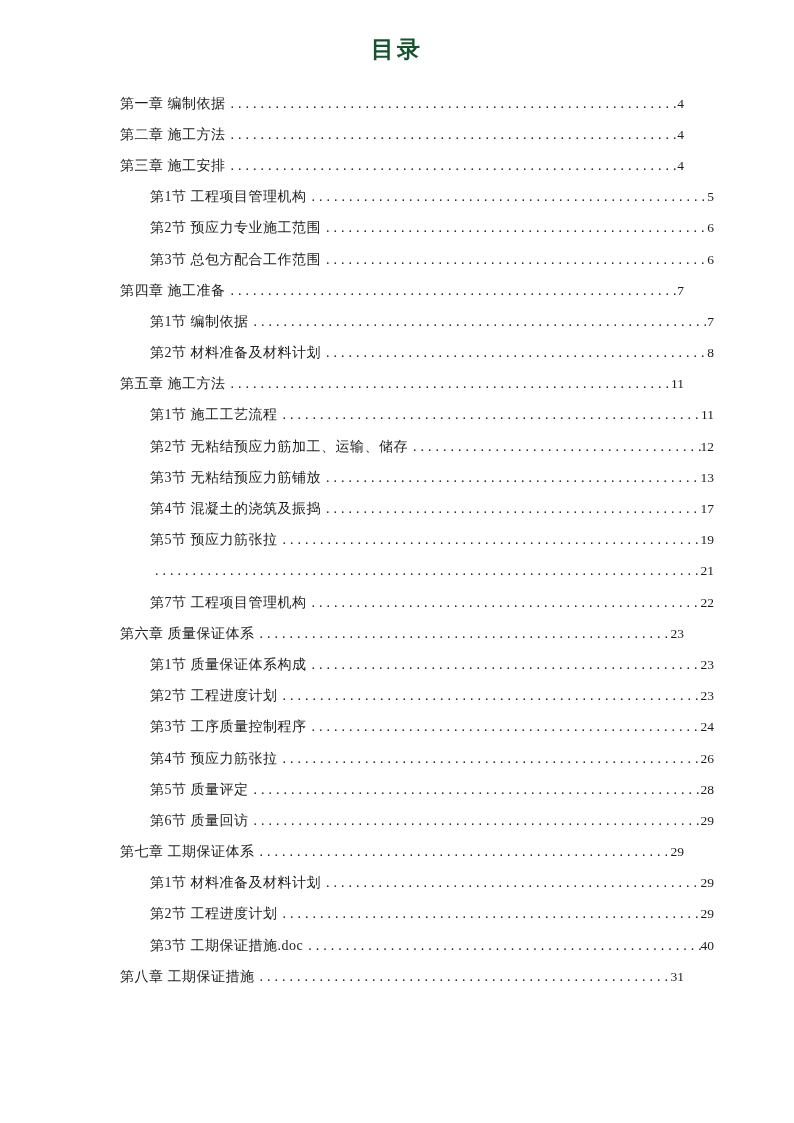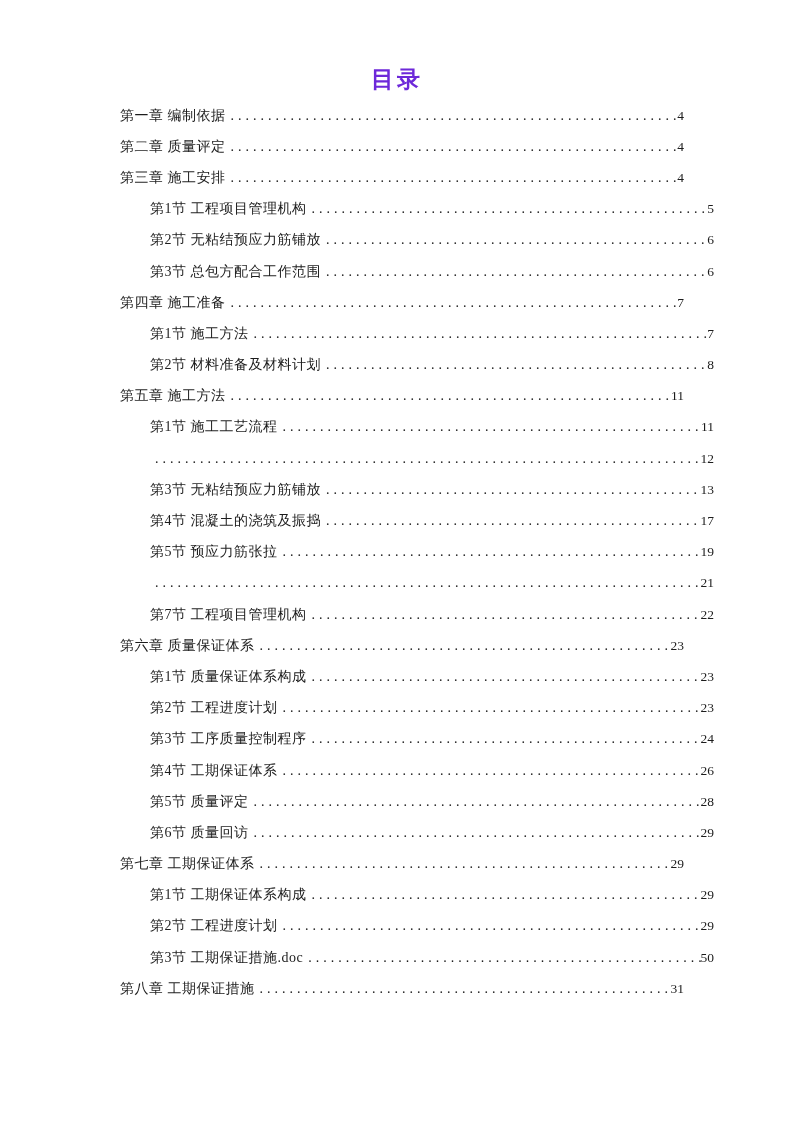--- a/index.html
+++ b/index.html
@@ -16,30 +16,30 @@
     overflow: hidden;
   }
   .doc-page {
     width: 794px;
     height: 1123px;
     background: #ffffff;
     position: relative;
   }
   .doc-title {
     margin: 0;
-    padding-top: 64px;
+    padding-top: 34px;
     text-align: center;
     font-size: 23px;
     font-weight: bold;
     letter-spacing: 3px;
-    color: #6d28d9;
+    color: #14532d;
   }
   .toc-list {
     position: absolute;
-    top: 100px;
+    top: 88px;
     left: 120px;
     width: 564px;
   }
   .toc-row {
     height: 31.2px;
     display: flex;
     align-items: center;
     font-size: 14px;
     white-space: nowrap;
   }
@@ -79,21 +79,21 @@
   <div class="toc-row level-1">
     <div class="inner">
       <span class="toc-label">第一章 编制依据</span>
       <span class="toc-dots">........................................................................................................................................................................................................</span>
       <span class="toc-page-num">4</span>
     </div>
   </div>
 
   <div class="toc-row level-1">
     <div class="inner">
-      <span class="toc-label">第二章 质量评定</span>
+      <span class="toc-label">第二章 施工方法</span>
       <span class="toc-dots">........................................................................................................................................................................................................</span>
       <span class="toc-page-num">4</span>
     </div>
   </div>
 
   <div class="toc-row level-1">
     <div class="inner">
       <span class="toc-label">第三章 施工安排</span>
       <span class="toc-dots">........................................................................................................................................................................................................</span>
       <span class="toc-page-num">4</span>
@@ -103,21 +103,21 @@
   <div class="toc-row level-2">
     <div class="inner">
       <span class="toc-label">第1节 工程项目管理机构</span>
       <span class="toc-dots">........................................................................................................................................................................................................</span>
       <span class="toc-page-num">5</span>
     </div>
   </div>
 
   <div class="toc-row level-2">
     <div class="inner">
-      <span class="toc-label">第2节 无粘结预应力筋铺放</span>
+      <span class="toc-label">第2节 预应力专业施工范围</span>
       <span class="toc-dots">........................................................................................................................................................................................................</span>
       <span class="toc-page-num">6</span>
     </div>
   </div>
 
   <div class="toc-row level-2">
     <div class="inner">
       <span class="toc-label">第3节 总包方配合工作范围</span>
       <span class="toc-dots">........................................................................................................................................................................................................</span>
       <span class="toc-page-num">6</span>
@@ -127,21 +127,21 @@
   <div class="toc-row level-1">
     <div class="inner">
       <span class="toc-label">第四章 施工准备</span>
       <span class="toc-dots">........................................................................................................................................................................................................</span>
       <span class="toc-page-num">7</span>
     </div>
   </div>
 
   <div class="toc-row level-2">
     <div class="inner">
-      <span class="toc-label">第1节 施工方法</span>
+      <span class="toc-label">第1节 编制依据</span>
       <span class="toc-dots">........................................................................................................................................................................................................</span>
       <span class="toc-page-num">7</span>
     </div>
   </div>
 
   <div class="toc-row level-2">
     <div class="inner">
       <span class="toc-label">第2节 材料准备及材料计划</span>
       <span class="toc-dots">........................................................................................................................................................................................................</span>
       <span class="toc-page-num">8</span>
@@ -159,20 +159,21 @@
   <div class="toc-row level-2">
     <div class="inner">
       <span class="toc-label">第1节 施工工艺流程</span>
       <span class="toc-dots">........................................................................................................................................................................................................</span>
       <span class="toc-page-num">11</span>
     </div>
   </div>
 
   <div class="toc-row level-2">
     <div class="inner">
+      <span class="toc-label">第2节 无粘结预应力筋加工、运输、储存</span>
       <span class="toc-dots">........................................................................................................................................................................................................</span>
       <span class="toc-page-num">12</span>
     </div>
   </div>
 
   <div class="toc-row level-2">
     <div class="inner">
       <span class="toc-label">第3节 无粘结预应力筋铺放</span>
       <span class="toc-dots">........................................................................................................................................................................................................</span>
       <span class="toc-page-num">13</span>
@@ -237,21 +238,21 @@
   <div class="toc-row level-2">
     <div class="inner">
       <span class="toc-label">第3节 工序质量控制程序</span>
       <span class="toc-dots">........................................................................................................................................................................................................</span>
       <span class="toc-page-num">24</span>
     </div>
   </div>
 
   <div class="toc-row level-2">
     <div class="inner">
-      <span class="toc-label">第4节 工期保证体系</span>
+      <span class="toc-label">第4节 预应力筋张拉</span>
       <span class="toc-dots">........................................................................................................................................................................................................</span>
       <span class="toc-page-num">26</span>
     </div>
   </div>
 
   <div class="toc-row level-2">
     <div class="inner">
       <span class="toc-label">第5节 质量评定</span>
       <span class="toc-dots">........................................................................................................................................................................................................</span>
       <span class="toc-page-num">28</span>
@@ -269,39 +270,39 @@
   <div class="toc-row level-1">
     <div class="inner">
       <span class="toc-label">第七章 工期保证体系</span>
       <span class="toc-dots">........................................................................................................................................................................................................</span>
       <span class="toc-page-num">29</span>
     </div>
   </div>
 
   <div class="toc-row level-2">
     <div class="inner">
-      <span class="toc-label">第1节 工期保证体系构成</span>
+      <span class="toc-label">第1节 材料准备及材料计划</span>
       <span class="toc-dots">........................................................................................................................................................................................................</span>
       <span class="toc-page-num">29</span>
     </div>
   </div>
 
   <div class="toc-row level-2">
     <div class="inner">
       <span class="toc-label">第2节 工程进度计划</span>
       <span class="toc-dots">........................................................................................................................................................................................................</span>
       <span class="toc-page-num">29</span>
     </div>
   </div>
 
   <div class="toc-row level-2">
     <div class="inner">
       <span class="toc-label">第3节 工期保证措施.doc</span>
       <span class="toc-dots">........................................................................................................................................................................................................</span>
-      <span class="toc-page-num">50</span>
+      <span class="toc-page-num">40</span>
     </div>
   </div>
 
   <div class="toc-row level-1">
     <div class="inner">
       <span class="toc-label">第八章 工期保证措施</span>
       <span class="toc-dots">........................................................................................................................................................................................................</span>
       <span class="toc-page-num">31</span>
     </div>
   </div>

